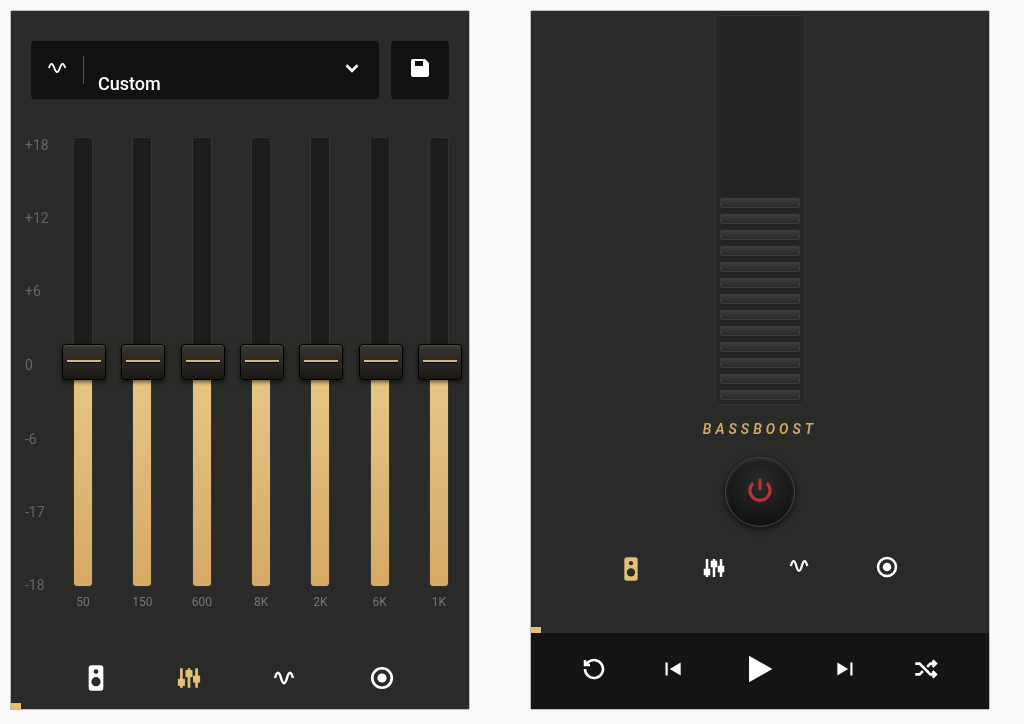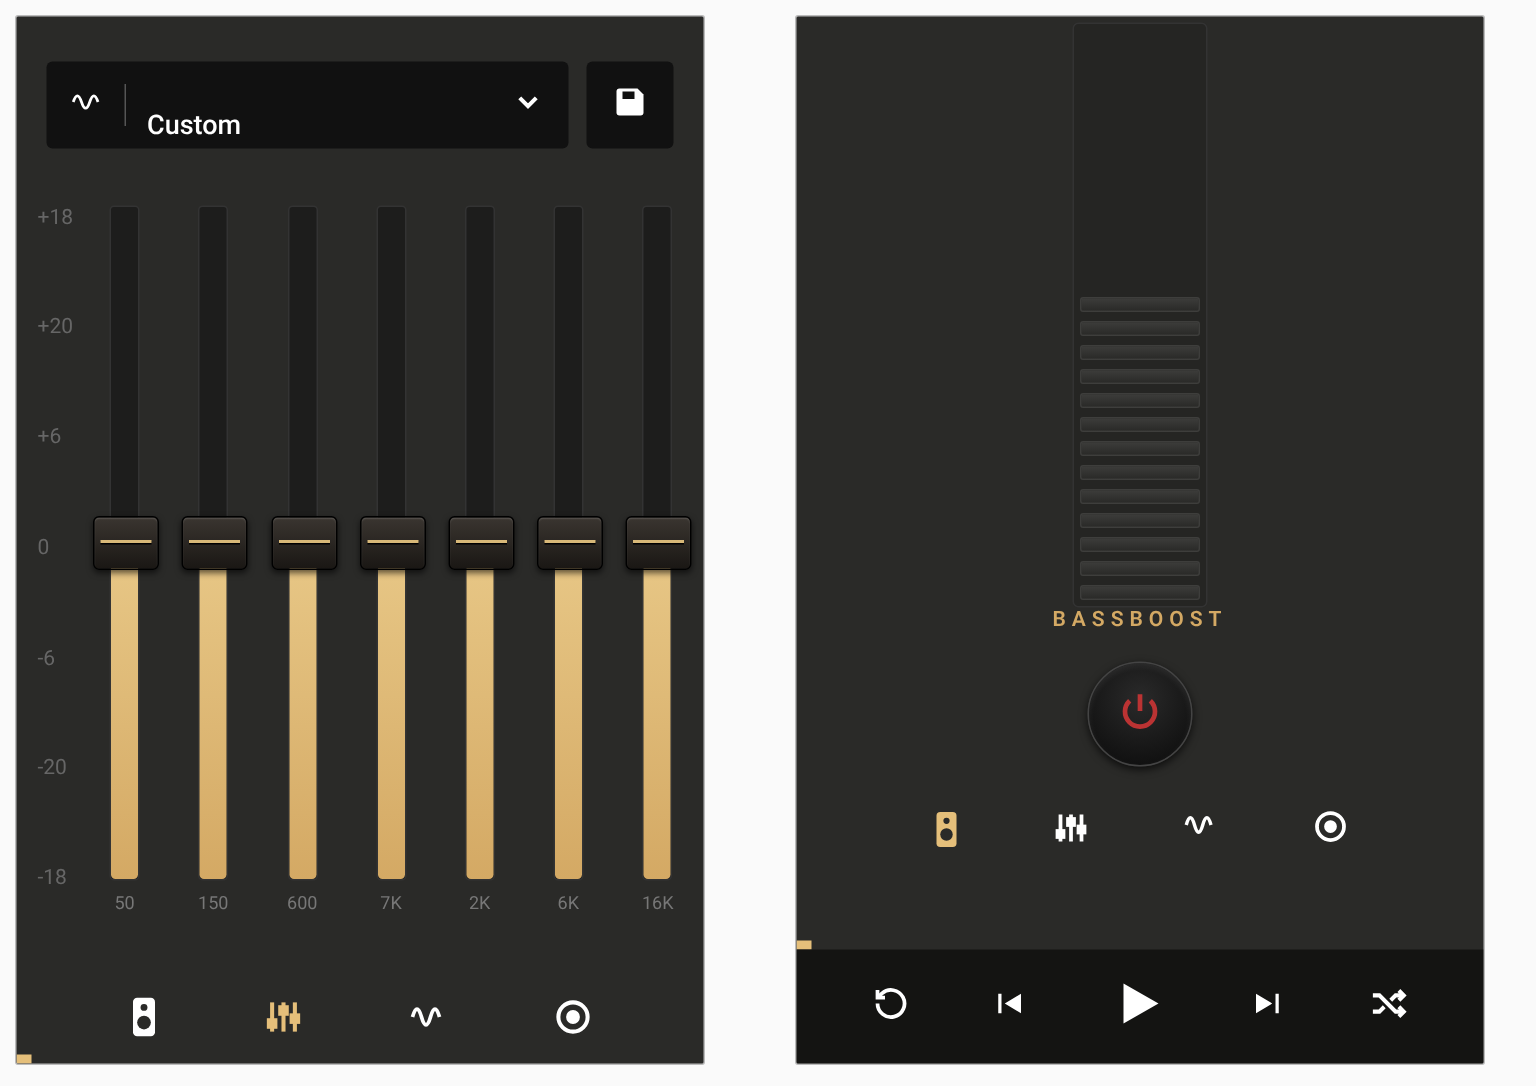--- a/index.html
+++ b/index.html
@@ -149,20 +149,22 @@
     margin-top: 6px;
     background: linear-gradient(to bottom,#3c3c3a,#2a2a28);
     border: 1px solid #3e3e3c;
     border-radius: 2px;
   }
   .bb-label {
     color: #d4a964;
     letter-spacing: 4px;
     font-size: 14px;
     font-weight: 600;
+    margin-top: 16px;
+    font-style: italic;
   }
   .power-btn {
     margin: 20px auto 0 auto;
     width: 70px; height: 70px;
     border-radius: 50%;
     background: radial-gradient(circle at 50% 35%, #2a2a2a, #0a0a0a);
     border: 1px solid #444;
     box-shadow: inset 0 2px 4px rgba(255,255,255,.08), 0 2px 6px rgba(0,0,0,.7);
     display: flex; align-items: center; justify-content: center;
     cursor: pointer;
@@ -210,25 +212,25 @@
             <path d="M17 3H5a2 2 0 0 0-2 2v14a2 2 0 0 0 2 2h14a2 2 0 0 0 2-2V7l-4-4z"></path>
             <path fill="#111" d="M7 5h8v5H7z"></path>
           </svg>
       </span>
     </div>
   </div>
 
   <div class="eq-area">
     <div class="scale-col">
       <span class="tick" style="top:0">+18</span>
-      <span class="tick" style="top:73px">+20</span>
+      <span class="tick" style="top:73px">+12</span>
       <span class="tick" style="top:146px">+6</span>
       <span class="tick" style="top:220px">0</span>
       <span class="tick" style="top:294px">-6</span>
-      <span class="tick" style="top:367px">-20</span>
+      <span class="tick" style="top:367px">-17</span>
       <span class="tick" style="top:440px">-18</span>
     </div>
     <div class="sliders">
 
       <div class="slider-col">
         <div class="track">
           <div class="fill" style="height:50%"></div>
           <div class="thumb" style="top:calc(50% - 18px)"></div>
         </div>
         <span class="freq-label">50</span>
@@ -245,42 +247,42 @@
             <div class="fill" style="height:50%"></div>
             <div class="thumb" style="top:calc(50% - 18px)"></div>
           </div>
         <span class="freq-label">600</span>
       </div>
       <div class="slider-col">
         <div class="track">
             <div class="fill" style="height:50%"></div>
             <div class="thumb" style="top:calc(50% - 18px)"></div>
           </div>
-        <span class="freq-label">7K</span>
+        <span class="freq-label">8K</span>
       </div>
       <div class="slider-col">
         <div class="track">
             <div class="fill" style="height:50%"></div>
             <div class="thumb" style="top:calc(50% - 18px)"></div>
           </div>
         <span class="freq-label">2K</span>
       </div>
       <div class="slider-col">
         <div class="track">
             <div class="fill" style="height:50%"></div>
             <div class="thumb" style="top:calc(50% - 18px)"></div>
           </div>
         <span class="freq-label">6K</span>
       </div>
       <div class="slider-col">
         <div class="track">
             <div class="fill" style="height:50%"></div>
             <div class="thumb" style="top:calc(50% - 18px)"></div>
           </div>
-        <span class="freq-label">16K</span>
+        <span class="freq-label">1K</span>
       </div>
     </div>
   </div>
 
   <div class="bottom-nav">
     <span class="nav-icon">
       <svg width="22" height="30" viewBox="0 0 24 32" fill="currentColor">
           <rect x="4" y="2" width="16" height="28" rx="3"></rect>
           <circle cx="12" cy="9" r="2.5" fill="#2a2a28"></circle>
           <circle cx="12" cy="20" r="5" fill="#2a2a28"></circle>

